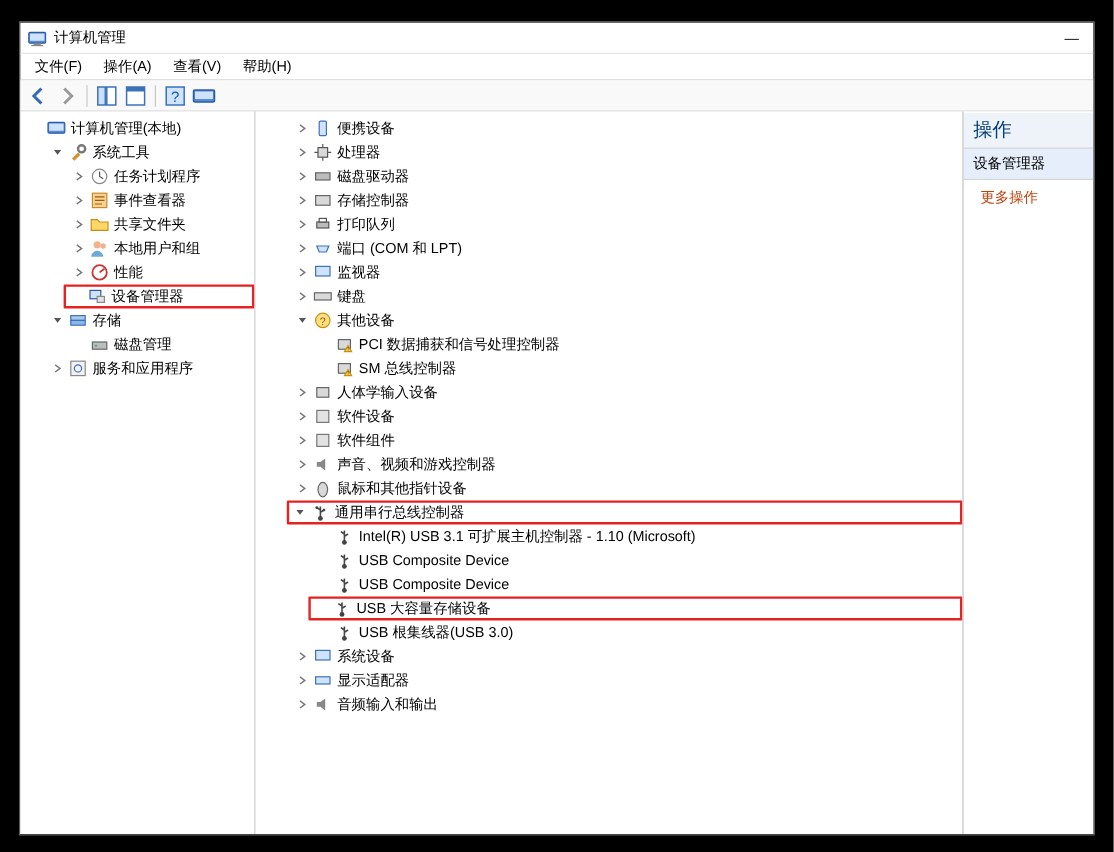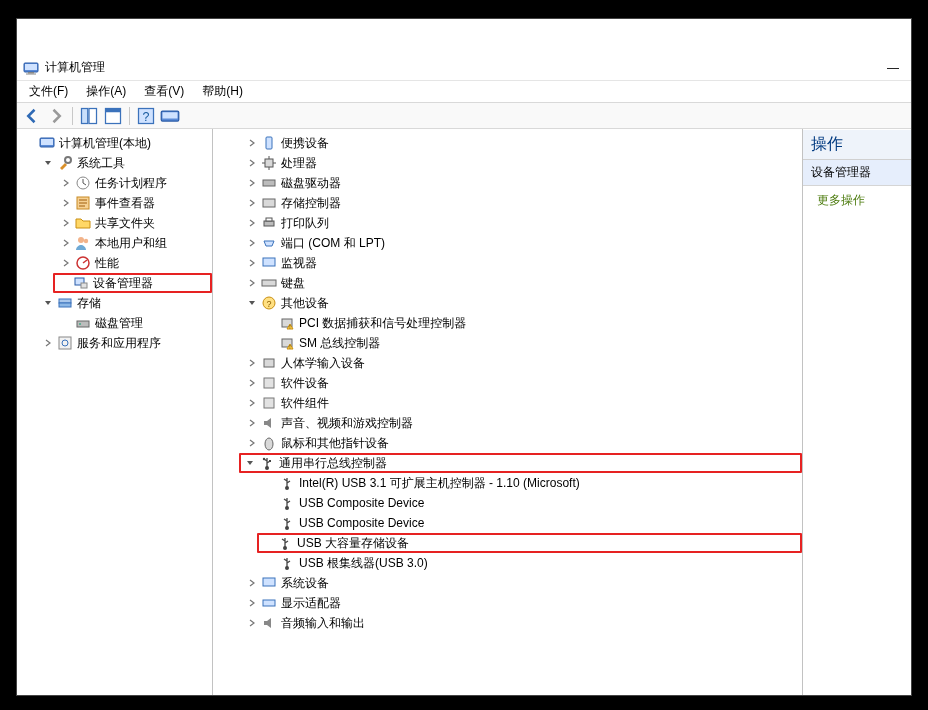--- a/index.html
+++ b/index.html
@@ -21,21 +21,20 @@
     background: #fff;
     border: 1px solid #444;
     display: flex;
     flex-direction: column;
   }
   .titlebar {
     height: 26px;
     display: flex; align-items: center;
     padding: 0 6px;
     border-bottom: 1px solid #e5e5e5;
-    margin-top: 36px;
   }
   .titlebar .app-icon {
     width: 16px; height: 16px;
     margin-right: 6px;
     display:inline-block;
   }
   .titlebar .title { flex: 1; font-size: 12px; }
   .titlebar .wincontrols span {
     font-family: "Segoe MDL2 Assets", sans-serif;
     font-size: 12px;
@@ -103,21 +102,21 @@
   }
   .right-section-title {
     background:#e6eefc;
     padding:4px 8px;
     font-size:12px;
     border-bottom:1px solid #d5d5d5;
   }
   .right-action {
     padding:6px 14px;
     font-size:12px;
-    color:#4d7c0f;
+    color:#c2410c;
     cursor:default;
   }
   
   .tree { list-style:none; margin:0; padding:0 0 0 4px; }
   .tree ul { list-style:none; margin:0; padding:0 0 0 18px; }
   .row {
     display:flex; align-items:center;
     height:20px;
     padding: 0 2px;
     white-space: nowrap;

